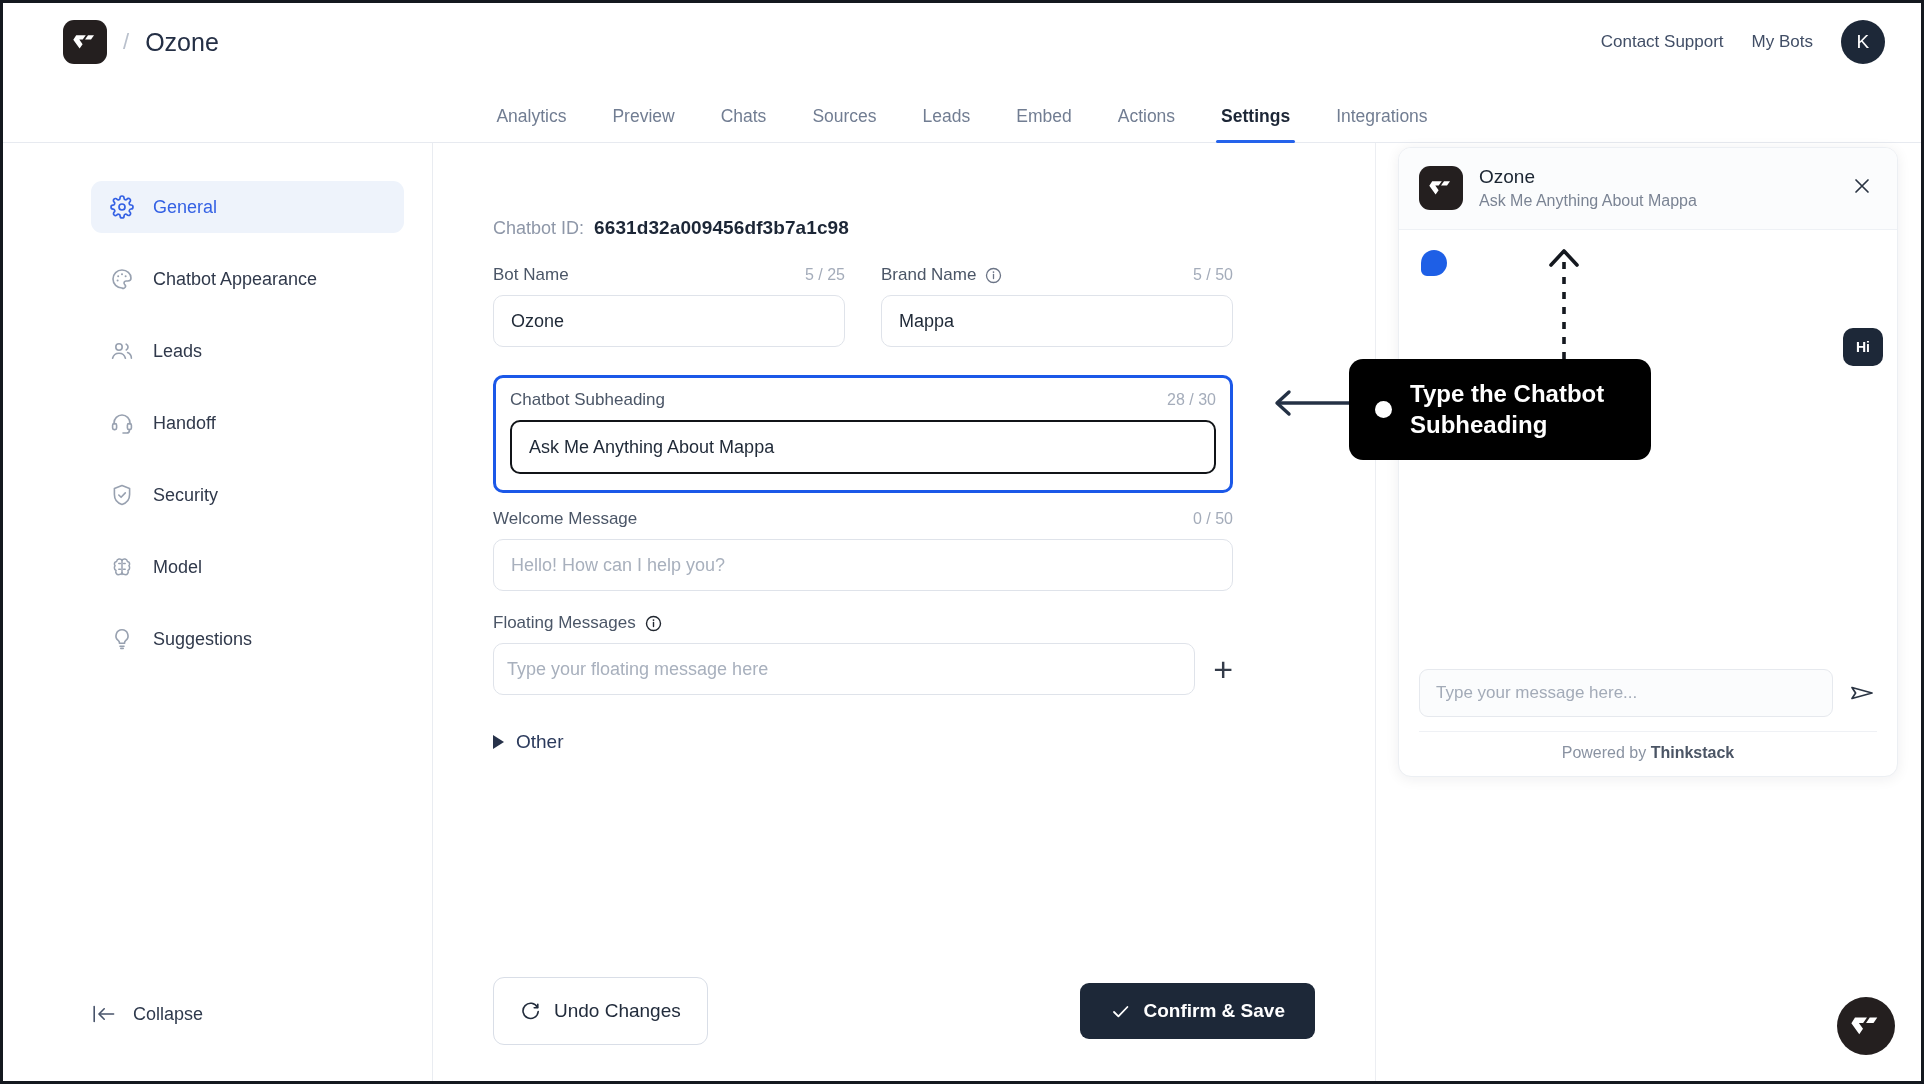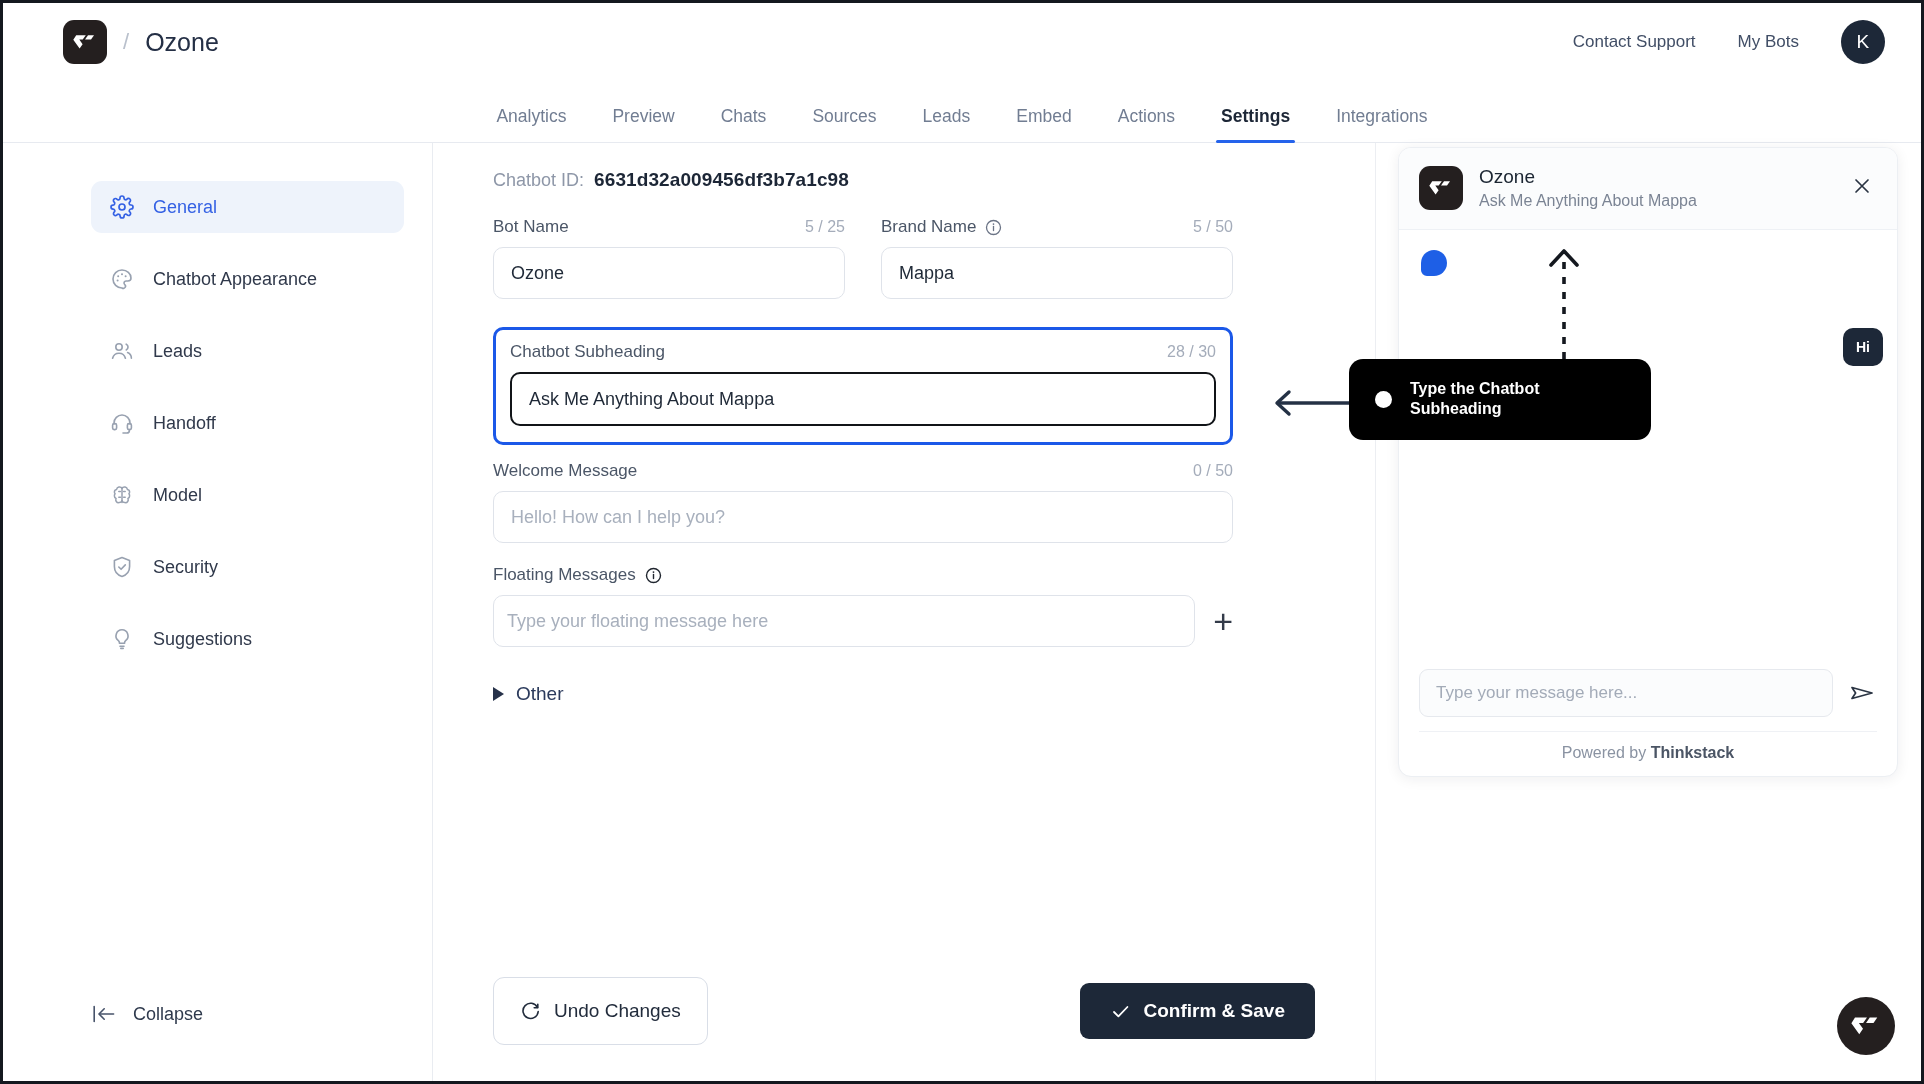--- a/index.html
+++ b/index.html
@@ -24,21 +24,21 @@
     padding: 0 36px 0 60px;
   }
   .brand { display: flex; align-items: center; gap: 14px; }
   .logo-tile {
     width: 44px; height: 44px; border-radius: 11px;
     background: #241f1f; display: flex; align-items: center; justify-content: center;
   }
   .logo-tile svg { width: 24px; height: 24px; display:block; }
   .brand-slash { color: #b9c0cc; font-size: 22px; margin: 0 2px; }
   .brand-name { color: #242f45; font-size: 25px; }
-  .topbar-right { margin-left: auto; display: flex; align-items: center; gap: 42px; }
+  .topbar-right { margin-left: auto; display: flex; align-items: center; gap: 28px; }
   .top-link { color: #414e66; font-size: 17px; cursor: pointer; white-space: nowrap; }
   .avatar {
     width: 44px; height: 44px; border-radius: 50%;
     background: #1d2838; color: #ffffff;
     display: flex; align-items: center; justify-content: center;
     font-size: 19px; letter-spacing: .5px;
   }
 
   
   .tabbar {
@@ -77,21 +77,21 @@
   .side-item .ico svg { width: 24px; height: 24px; display: block; }
   .collapse-btn {
     position: absolute; left: 88px; bottom: 56px;
     display: flex; align-items: center; gap: 16px;
     color: #2f3a4d; font-size: 18px; cursor: pointer; text-align: right;
   }
   .collapse-btn svg { width: 26px; height: 22px; display: block; }
 
   
   .main-col { flex: 1; position: relative; padding: 26px 0 0 0; }
-  .form-area { padding: 0 60px 0 60px; max-width: 860px; }
+  .form-area { padding: 0 60px 0 60px; max-width: 860px; margin-top: 48px; }
   .chatid-row { display: flex; align-items: baseline; gap: 10px; margin-bottom: 26px; }
   .chatid-label { color: #8e97a8; font-size: 18px; }
   .chatid-value { color: #1c2636; font-size: 19px; font-weight: bold; letter-spacing: .1px; }
 
   .two-col { display: flex; gap: 36px; }
   .fld { flex: 1; min-width: 0; margin-bottom: 22px; }
   .fld-head { display: flex; align-items: center; margin-bottom: 10px; }
   .fld-label { color: #4b5667; font-size: 17px; }
   .fld-count { margin-left: auto; color: #a4acba; font-size: 16px; }
   .info-ico { margin-left: 9px; width: 17px; height: 17px; display: inline-flex; }
@@ -193,21 +193,21 @@
     cursor: pointer;
   }
   .launcher svg { width: 30px; height: 30px; display: block; }
 
   
   .overlay { position: absolute; inset: 0; pointer-events: none; }
   .tooltip {
     position: absolute; left: 1346px; top: 356px;
     background: #000000; color: #ffffff; border-radius: 14px;
     padding: 20px 30px 20px 26px; width: 302px;
-    font-size: 16px; font-weight: bold; line-height: 1.28;
+    font-size: 24px; font-weight: bold; line-height: 1.28;
     display: flex; align-items: center; gap: 18px;
   }
   .tooltip .bullet { width: 17px; height: 17px; border-radius: 50%; background: #fff; flex: none; }
 </style>
 </head>
 <body>
 
 <div id="app">
 
   <div class="topbar">
@@ -286,38 +286,38 @@
             <rect x="2.6" y="12.6" width="4" height="6" rx="1.6"></rect>
             <rect x="17.4" y="12.6" width="4" height="6" rx="1.6"></rect>
             <path d="M19.4 18.6v.8a2.6 2.6 0 0 1-2.6 2.6H13"></path>
           </svg>
         </span>
         <span>Handoff</span>
       </div>
 
       <div class="side-item">
         <span class="ico">
+          <svg viewBox="0 0 24 24" fill="none" stroke="#98a1b0" stroke-width="1.6" stroke-linecap="round" stroke-linejoin="round">
+            <path d="M12 2.6 4.4 5.6v6c0 5 3.2 8.6 7.6 9.8 4.4-1.2 7.6-4.8 7.6-9.8v-6z"></path>
+            <path d="m8.8 12 2.3 2.3 4.2-4.4"></path>
+          </svg>
+        </span>
+        <span>Security</span>
+      </div>
+
+      <div class="side-item">
+        <span class="ico">
           <svg viewBox="0 0 24 24" fill="none" stroke="#98a1b0" stroke-width="1.5" stroke-linecap="round" stroke-linejoin="round">
             <path d="M12 4.4v15.2"></path>
             <path d="M12 5.2A3 3 0 0 0 6.6 6.4 2.7 2.7 0 0 0 4.4 9a2.7 2.7 0 0 0 .7 1.8A2.8 2.8 0 0 0 4.4 13c0 1.1.7 2.1 1.7 2.5A2.8 2.8 0 0 0 9 19.6a3 3 0 0 0 3-1.7"></path>
             <path d="M12 5.2a3 3 0 0 1 5.4 1.2A2.7 2.7 0 0 1 19.6 9a2.7 2.7 0 0 1-.7 1.8A2.8 2.8 0 0 1 19.6 13c0 1.1-.7 2.1-1.7 2.5A2.8 2.8 0 0 1 15 19.6a3 3 0 0 1-3-1.7"></path>
             <path d="M8.8 8.6h1.6M13.6 8.6h1.6M8.8 14.2h1.6M13.6 14.2h1.6"></path>
           </svg>
         </span>
         <span>Model</span>
-      </div>
-
-      <div class="side-item">
-        <span class="ico">
-          <svg viewBox="0 0 24 24" fill="none" stroke="#98a1b0" stroke-width="1.6" stroke-linecap="round" stroke-linejoin="round">
-            <path d="M12 2.6 4.4 5.6v6c0 5 3.2 8.6 7.6 9.8 4.4-1.2 7.6-4.8 7.6-9.8v-6z"></path>
-            <path d="m8.8 12 2.3 2.3 4.2-4.4"></path>
-          </svg>
-        </span>
-        <span>Security</span>
       </div>
 
       <div class="side-item">
         <span class="ico">
           <svg viewBox="0 0 24 24" fill="none" stroke="#98a1b0" stroke-width="1.6" stroke-linecap="round" stroke-linejoin="round">
             <path d="M12 2.8a6 6 0 0 0-3.6 10.8c.6.5 1 1.2 1 2v.6h5.2v-.6c0-.8.4-1.5 1-2A6 6 0 0 0 12 2.8z"></path>
             <path d="M10 19.2h4M10.8 21.4h2.4"></path>
           </svg>
         </span>
         <span>Suggestions</span>

